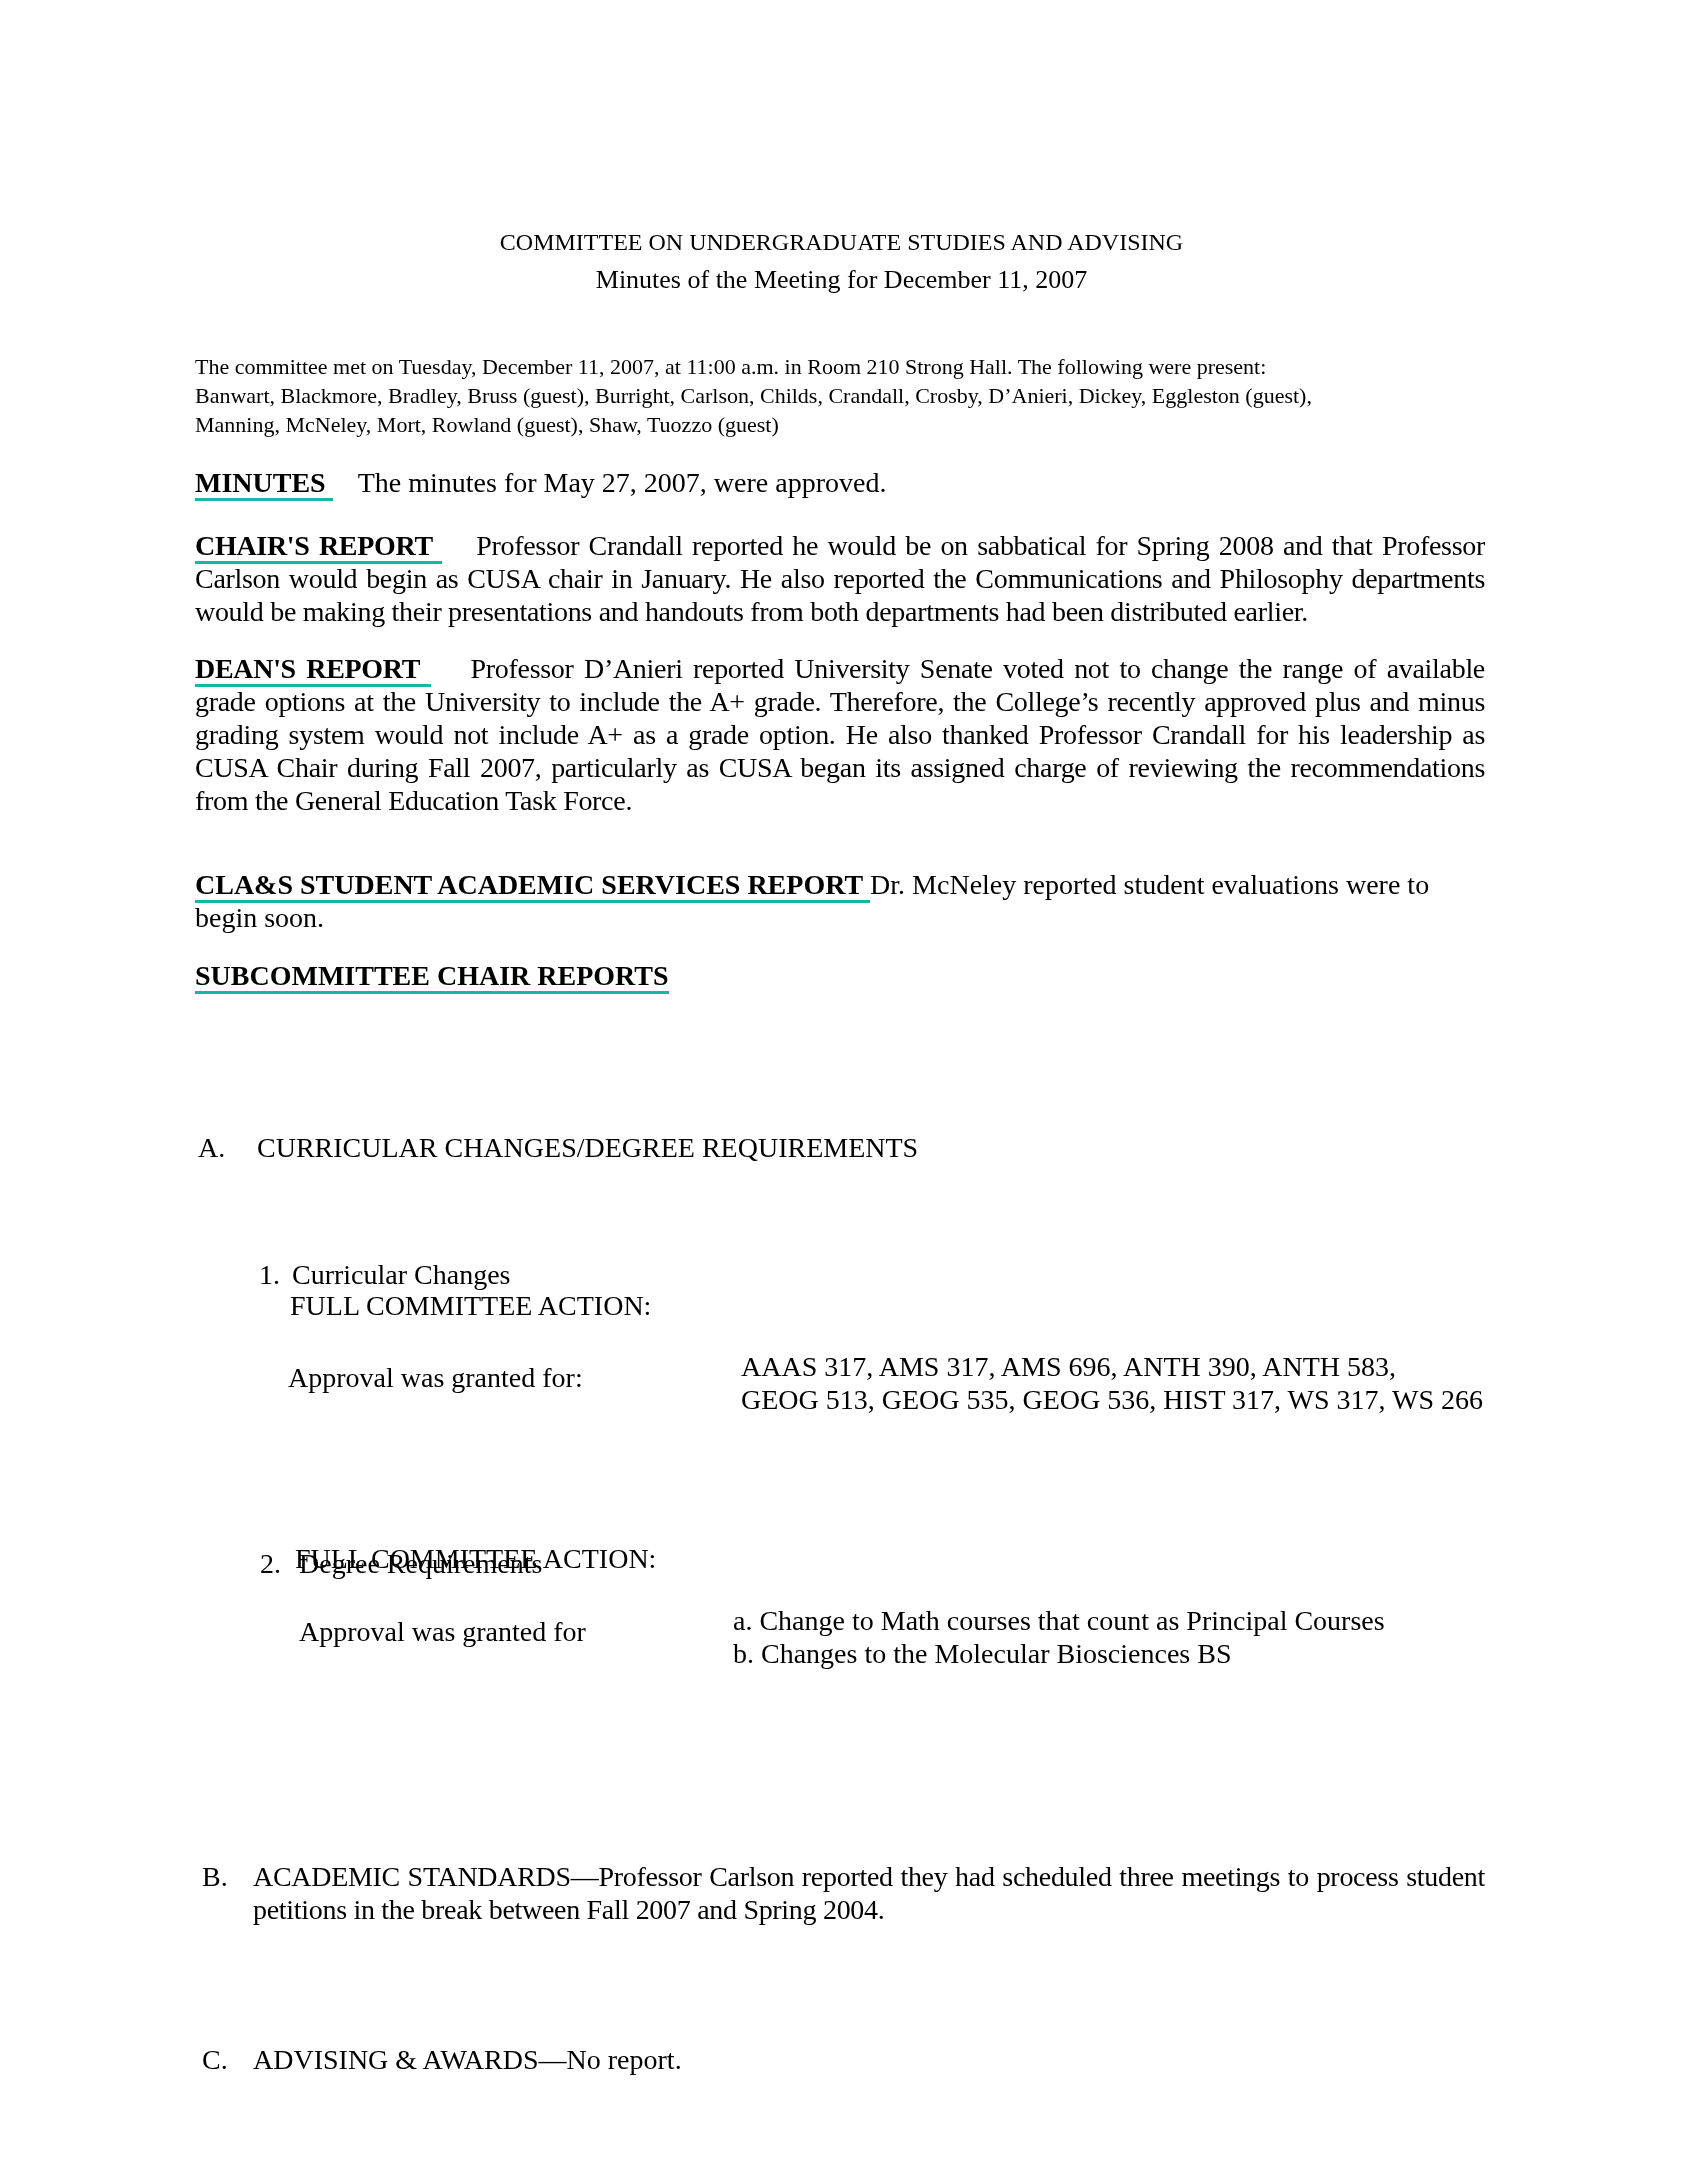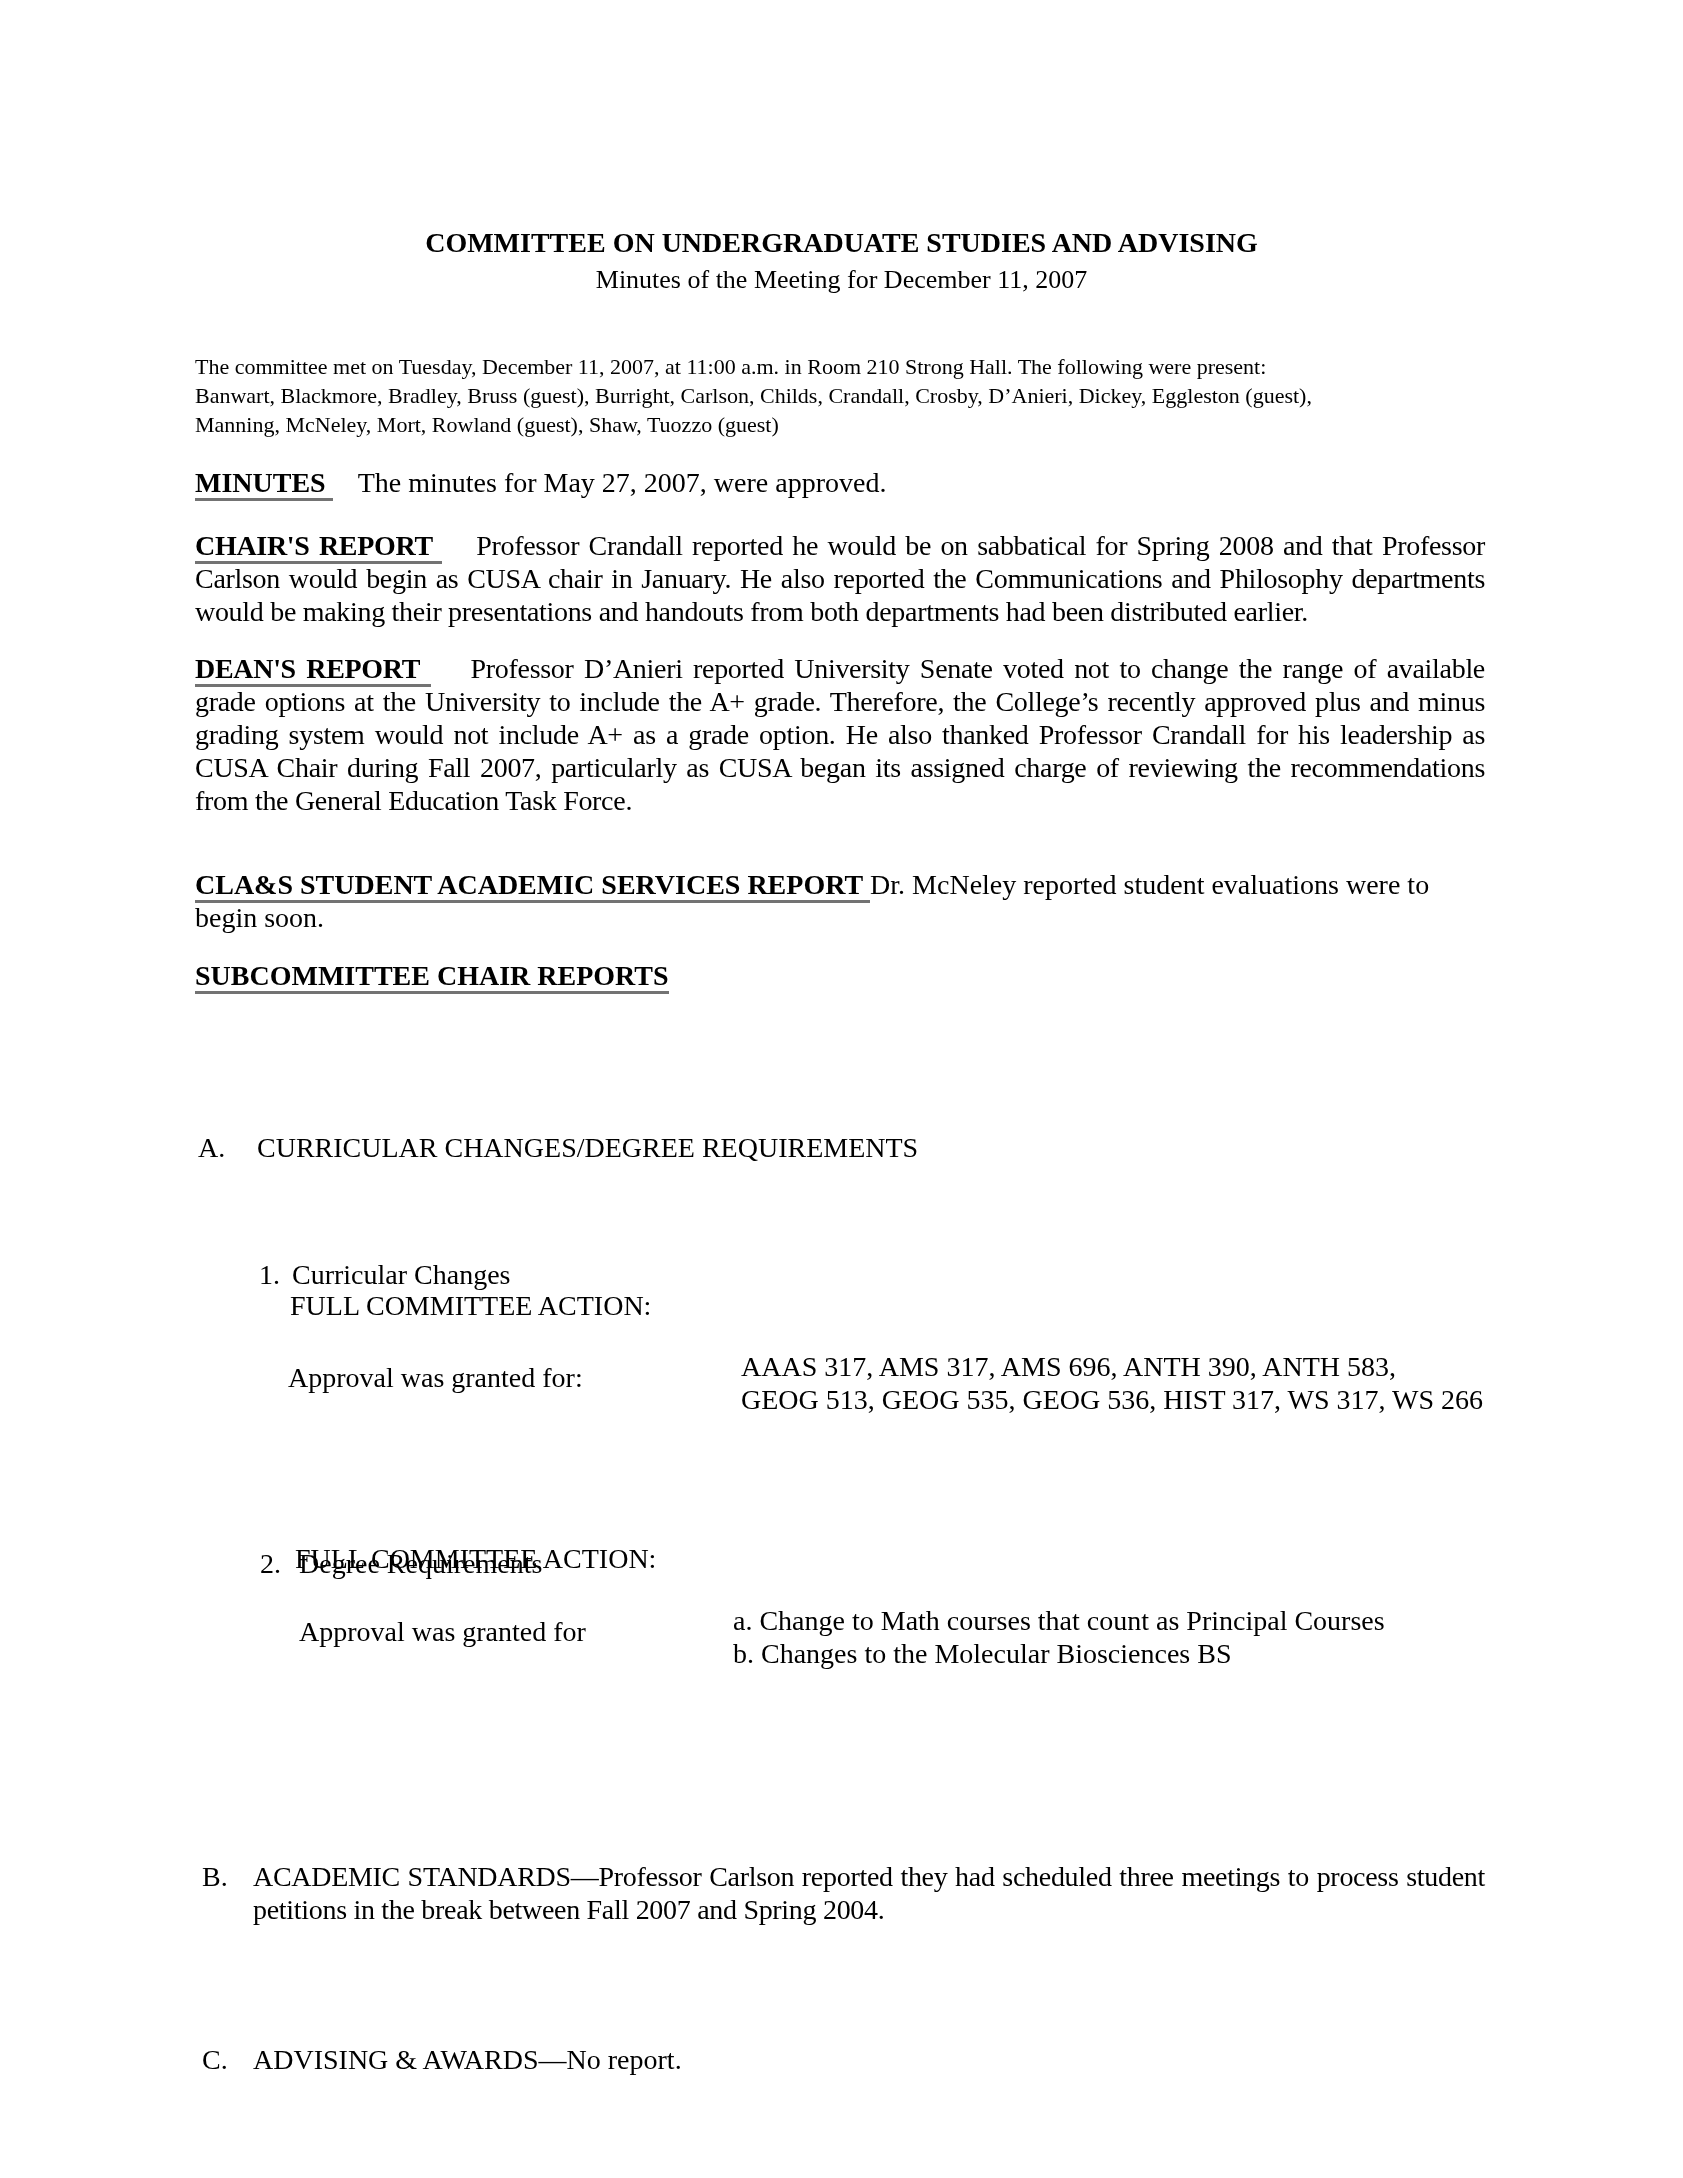--- a/index.html
+++ b/index.html
@@ -16,22 +16,22 @@
     color: #000000;
     overflow: hidden;
   }
   .center-block {
     position: absolute;
     left: 0;
     width: 1683px;
     text-align: center;
   }
   .doc-title {
-    font-weight: bold;
-    font-size: 28px;
+    font-weight: normal;
+    font-size: 24px;
     line-height: 37px;
   }
   .doc-subtitle {
     font-size: 26px;
     line-height: 37px;
   }
   .abs { position: absolute; }
   .body-text {
     font-size: 28px;
     line-height: 33px;
@@ -40,21 +40,21 @@
     font-size: 22px;
     line-height: 29px;
     white-space: nowrap;
   }
   .justified {
     text-align: justify;
     letter-spacing: -0.3px;
   }
   .hd {
     font-weight: bold;
-    border-bottom: 3px solid #737373;
+    border-bottom: 3px solid #14b8a6;
   }
   .tab { display: inline-block; }
   .flex-row { display: flex; }
   .row-label { flex: 0 0 auto; margin-top: 11px; }
   .row-lines { flex: 0 0 auto; }
   .outline-item { position: relative; }
   .outline-label { position: absolute; left: 0; top: 0; }
 </style>
 </head>
 <body>

